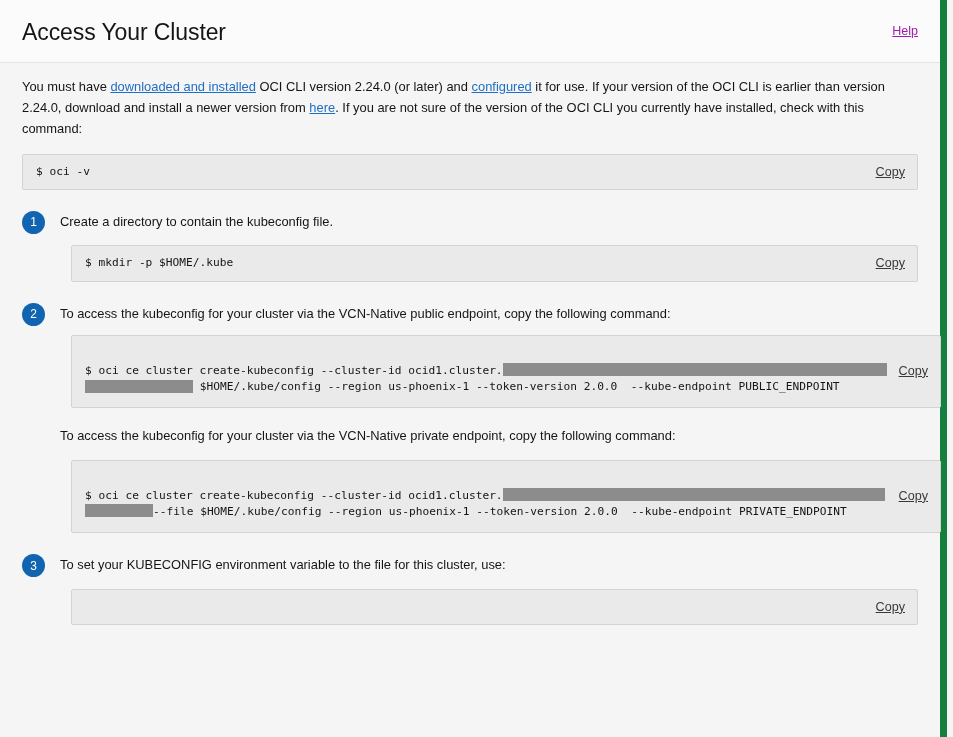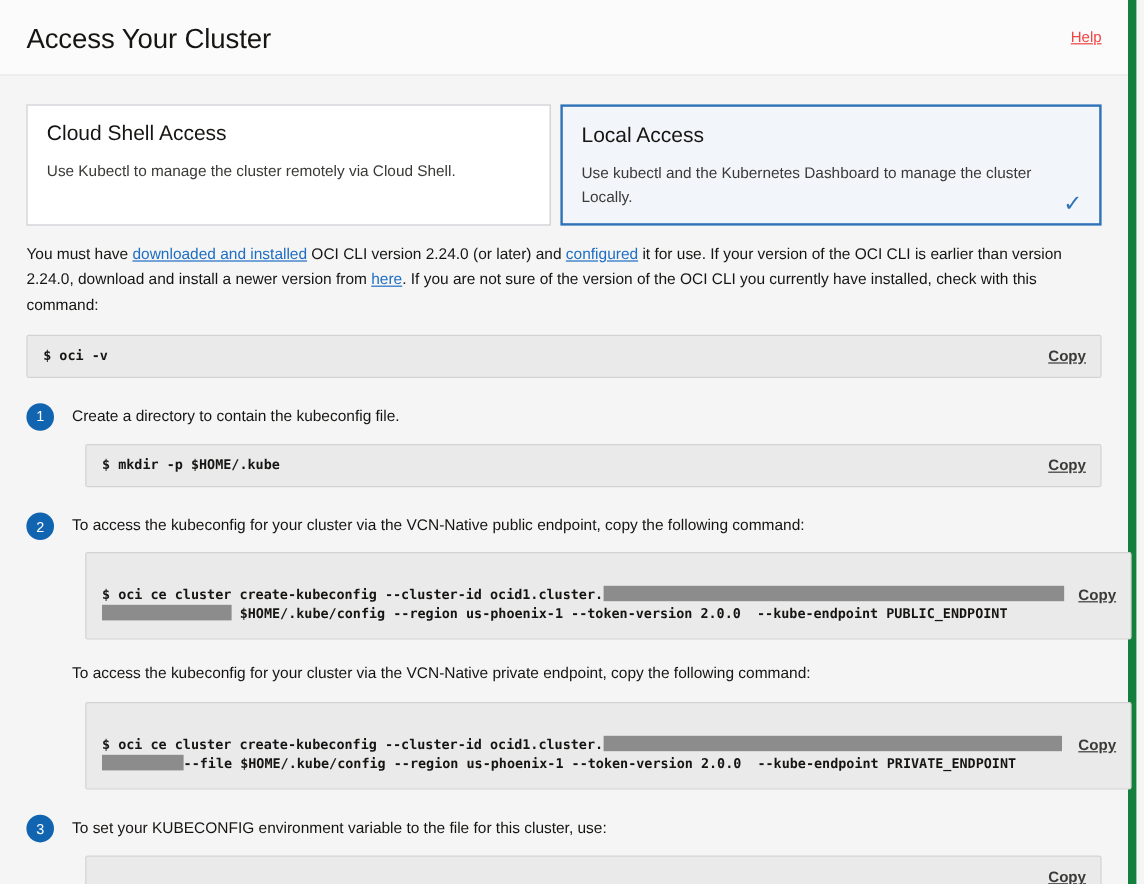--- a/index.html
+++ b/index.html
@@ -38,21 +38,21 @@
   .page-title {
     font-size: 23px;
     font-weight: normal;
     letter-spacing: -0.1px;
     color: #161513;
     margin: 0;
     padding-top: 2px;
   }
   .help-link {
     font-size: 12.5px;
-    color: #ef4444;
+    color: #a21caf;
     text-decoration: underline;
     cursor: pointer;
   }
 
   
   .content {
     padding: 0 22px;
   }
 
   
@@ -120,21 +120,20 @@
     background: #eaeaea;
     border: 1px solid #d3d3d3;
     border-radius: 2px;
     margin-top: 14px;
     padding: 9px 12px 9px 13px;
     display: flex;
     align-items: flex-start;
     justify-content: space-between;
     box-sizing: border-box;
     min-height: 36px;
-    font-weight: bold;
   }
   .codeblock.tall {
     min-height: 56px;
     padding-top: 27px;
     padding-bottom: 12px;
   }
   .code-text {
     font-family: "DejaVu Sans Mono", monospace;
     font-size: 11.2px;
     line-height: 1.45;
@@ -210,34 +209,20 @@
 
 <div class="page">
 
   <div class="header">
     <h1 class="page-title">Access Your Cluster</h1>
     <a class="help-link">Help</a>
   </div>
 
   <div class="content">
 
-    <div class="cards">
-
-      <div class="card inactive">
-        <div class="card-title">Cloud Shell Access</div>
-        <div class="card-desc">Use Kubectl to manage the cluster remotely via Cloud Shell.</div>
-      </div>
-
-      <div class="card active">
-        <div class="card-title">Local Access</div>
-        <div class="card-desc">Use kubectl and the Kubernetes Dashboard to manage the cluster Locally.</div>
-        <div class="card-check">✓</div>
-      </div>
-
-    </div>
 
     <p class="intro"><span>You must have </span><a class="inline-link">downloaded and installed</a><span> OCI CLI version 2.24.0 (or later) and </span><a class="inline-link">configured</a><span> it for use. If your version of the OCI CLI is earlier than version 2.24.0, download and install a newer version from </span><a class="inline-link">here</a><span>. If you are not sure of the version of the OCI CLI you currently have installed, check with this command:</span></p>
 
     <div class="codeblock">
       <div class="code-text">$ oci -v</div>
       <a class="copy-link">Copy</a>
     </div>
 
     <div class="step">
       <div class="step-badge">1</div>

